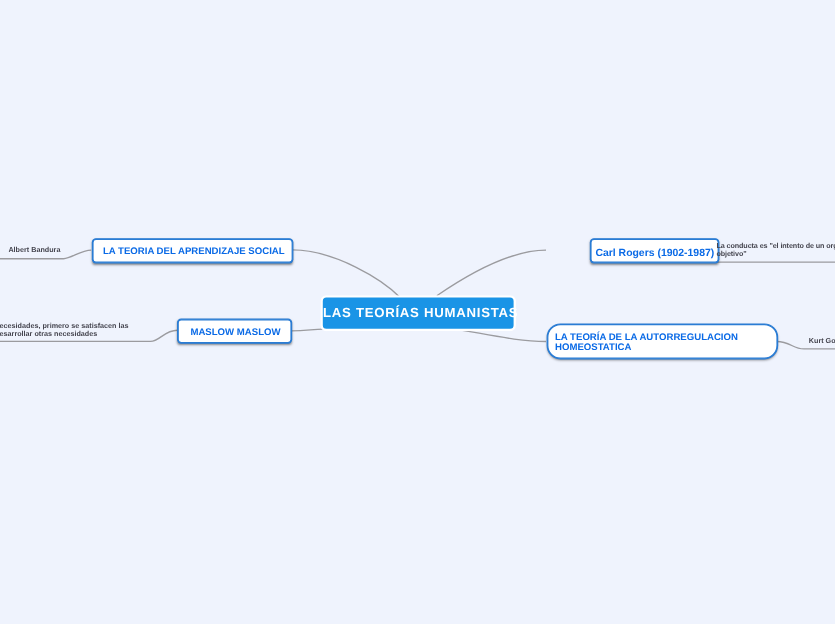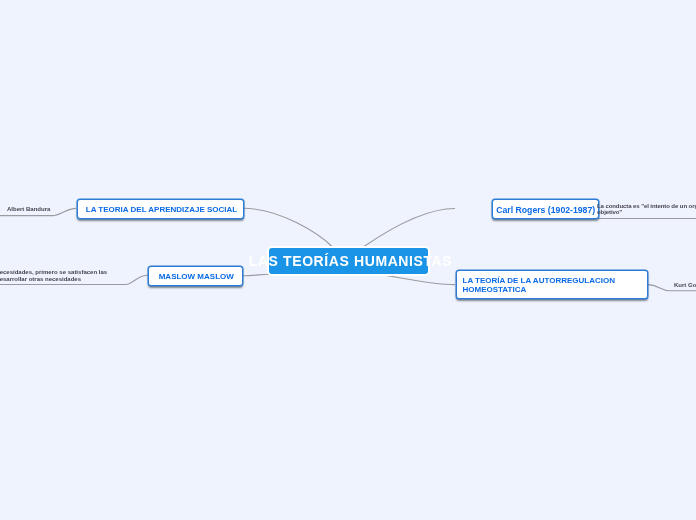--- a/index.html
+++ b/index.html
@@ -9,33 +9,33 @@
   #canvas{position:relative;width:696px;height:520px;background:#eff3fd;overflow:hidden;}
   .node,.leaf{transform:translateZ(0);will-change:transform;}
   svg#links{position:absolute;left:0;top:0;width:696px;height:520px;}
   .node{position:absolute;box-sizing:border-box;display:flex;align-items:center;
         justify-content:center;text-align:center;white-space:nowrap;}
 
   
   #root-node{
      left:267px;top:246px;width:163px;height:29.5px;
      background:#1a94e6;border:2px solid #ffffff;border-radius:5px;
-     color:#ffffff;font-weight:bold;font-size:14px;letter-spacing:0.6px;
+     color:#ffffff;font-weight:bold;font-size:11px;letter-spacing:0.6px;
      padding:1.4px 0 0 4px;
   }
   
   .branch{background:#ffffff;border:1px solid #2a7cd4;border-radius:3px;
           color:#0a6ae6;font-weight:bold;font-size:8px;
           box-shadow:0 0 0 0.5px #2a7cd4, 0 1.2px 2px rgba(0,0,0,0.45);}
   #branch-aprendizaje{left:76.5px;top:198.5px;width:166.5px;height:20px;padding:1.5px 0 0 2.5px;}
   #branch-rogers{left:455.5px;top:198.5px;width:107px;height:20px;font-size:8.7px;padding:2.4px 0 0 0.4px;margin-left:36px;}
   #branch-maslow{left:147.5px;top:265.5px;width:95px;height:20px;padding:0.8px 0 0 1.5px;}
   #branch-autorregulacion{left:455.5px;top:270px;width:192px;height:29px;
           align-items:flex-start;justify-content:flex-start;text-align:left;white-space:pre;
-          padding:5.3px 4px 0 5.5px;line-height:9px;}
+          padding:5.3px 4px 0 5.5px;line-height:9px;border-radius:11px;}
   
   .leaf{position:absolute;color:#45454f;font-size:6px;font-weight:bold;
         line-height:6.2px;white-space:pre;}
   #leaf-bandura{left:7.4px;top:205.9px;}
   #leaf-conducta{left:597.4px;top:202.8px;letter-spacing:-0.08px;}
   #leaf-necesidades{left:-3.9px;top:268.9px;line-height:7px;}
   #leaf-goldstein{left:673.9px;top:281.6px;}
 </style>
 </head>
 <body>

